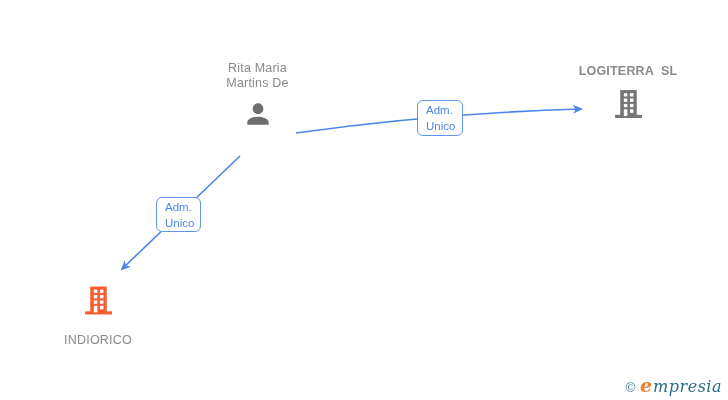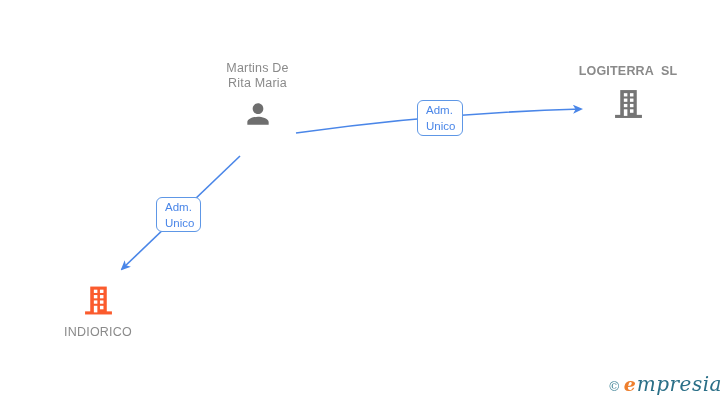--- a/index.html
+++ b/index.html
@@ -50,40 +50,40 @@
 
   .brand{
     position:absolute;right:6px;bottom:4px;z-index:4;
     display:flex;align-items:baseline;gap:3px;
     cursor:pointer;
     font-family:"DejaVu Serif","Liberation Serif",serif;
     font-style:italic;
   }
   .brand-copy{color:var(--brand-copyright);font-size:13px;font-style:normal;}
   .brand-e{color:var(--brand-orange);font-size:19px;font-weight:bold;}
-  .brand-rest{color:var(--brand-teal);font-size:20px;margin-left:-2px;letter-spacing:.5px;}
+  .brand-rest{color:var(--brand-teal);font-size:16px;margin-left:-2px;letter-spacing:.5px;}
 </style>
 </head>
 <body>
 
 <div class="canvas">
 
   <svg class="edges" viewBox="0 0 728 400">
     <defs>
       <marker id="arrowhead" markerWidth="10" markerHeight="9" refX="8" refY="4.5" orient="auto" markerUnits="userSpaceOnUse">
         <path class="arrowhead-fill" d="M0,0 L10,4.5 L0,9 L2.6,4.5 Z"></path>
       </marker>
     </defs>
     <path class="edge-line" d="M296,133 Q440,113 581,109" marker-end="url(#arrowhead)"></path>
     <path class="edge-line" d="M240,156 L122,269" marker-end="url(#arrowhead)"></path>
   </svg>
 
   <div class="node" style="left:200px;top:61px;">
+    <div class="node-name person-name">Rita Maria</div>
     <div class="node-name person-name">Martins De</div>
-    <div class="node-name person-name">Rita Maria</div>
     <span class="icon-wrap person-glyph" style="margin-top:7px;display:inline-block;">
       <svg width="34" height="32" viewBox="0 0 24 24" fill="currentColor" aria-hidden="true">
         <path d="M12 12c2.21 0 4-1.79 4-4s-1.79-4-4-4-4 1.79-4 4 1.79 4 4 4zm0 2c-2.67 0-8 1.34-8 4v2h16v-2c0-2.66-5.33-4-8-4z"></path>
       </svg>
     </span>
   </div>
 
   <div class="node" style="left:563px;top:64px;width:130px;font-weight:bold;">
     <div class="node-name">LOGITERRA  SL</div>
     <span class="icon-wrap building-gray" style="margin-top:9px;display:inline-block;">
@@ -114,21 +114,21 @@
             <rect x="16.4" y="5" width="3.4" height="3.2"></rect>
           <rect x="10.5" y="10.2" width="3.4" height="3.2"></rect>
             <rect x="16.4" y="10.2" width="3.4" height="3.2"></rect>
           <rect x="10.5" y="15.4" width="3.4" height="3.2"></rect>
             <rect x="16.4" y="15.4" width="3.4" height="3.2"></rect>
           <rect x="10.5" y="20.6" width="3.4" height="6.4"></rect>
             <rect x="16.4" y="20.6" width="3.4" height="3.4"></rect>
         </g>
       </svg>
     </span>
-    <div class="node-name" style="margin-top:4px;text-align:center;">INDIORICO</div>
+    <div class="node-name" style="margin-top:12px;text-align:center;">INDIORICO</div>
   </div>
 
   <div class="rel-label" style="left:417px;top:100px;width:46px;height:36px;">
     <div>Adm.</div>
     <div>Unico</div>
   </div>
 
   <div class="rel-label" style="left:156px;top:197px;width:45px;height:35px;">
     <div>Adm.</div>
     <div>Unico</div>

